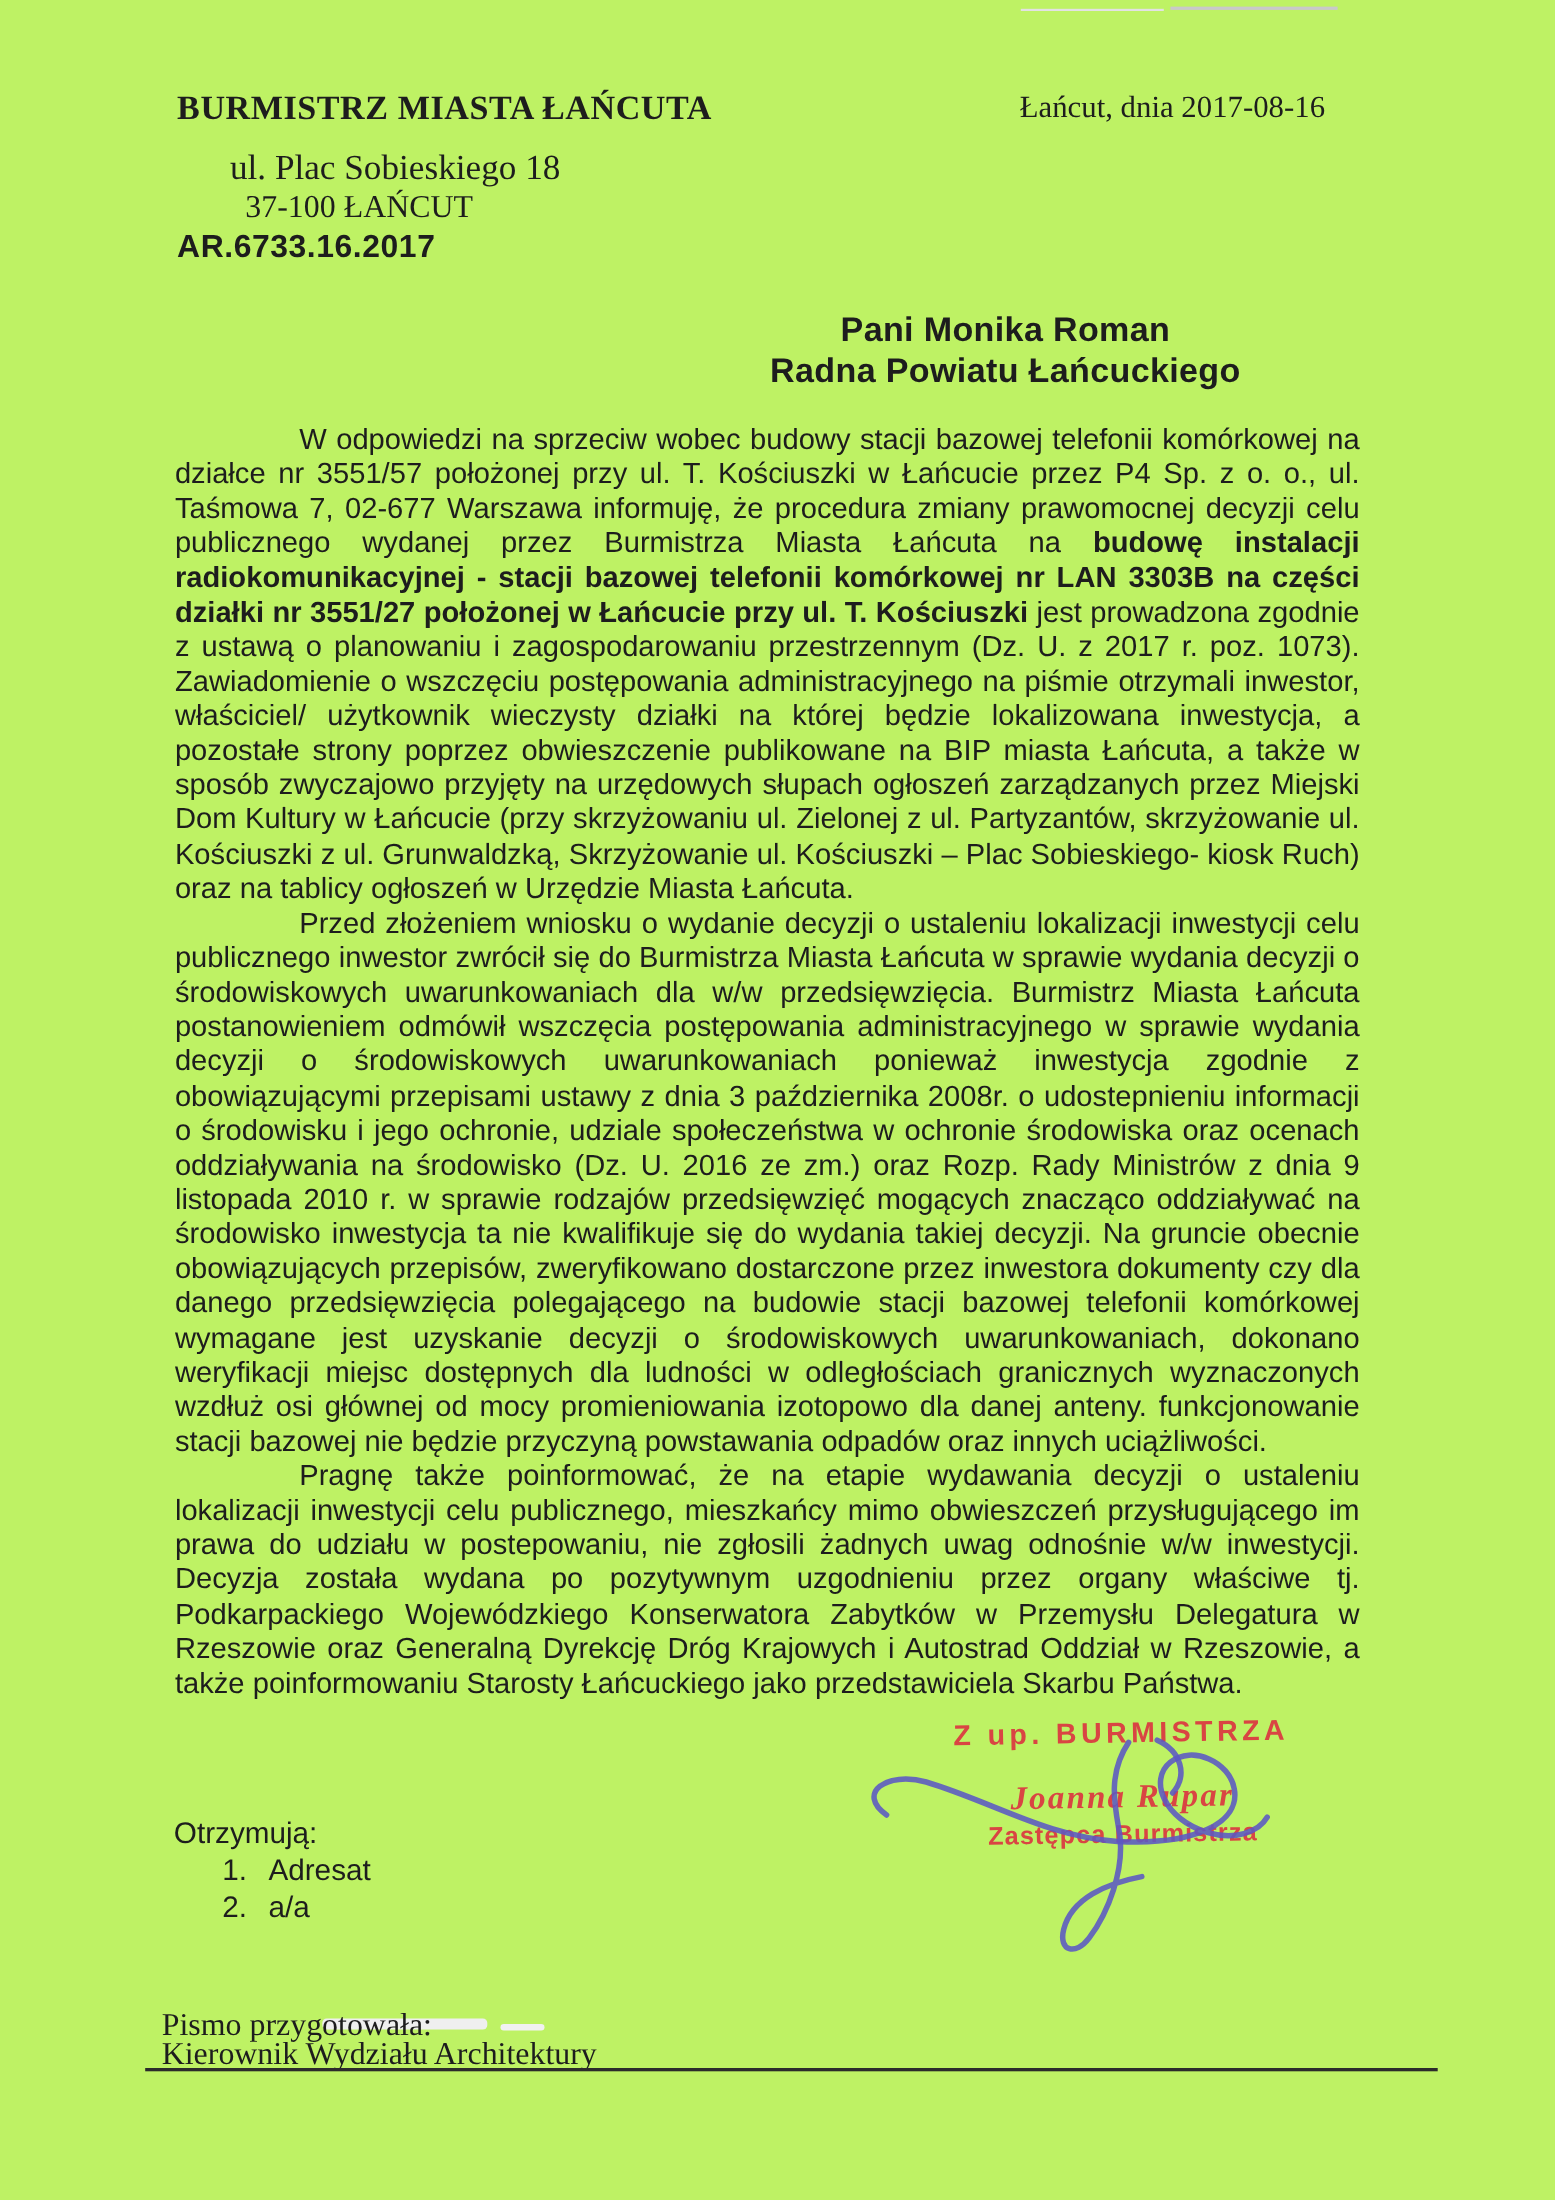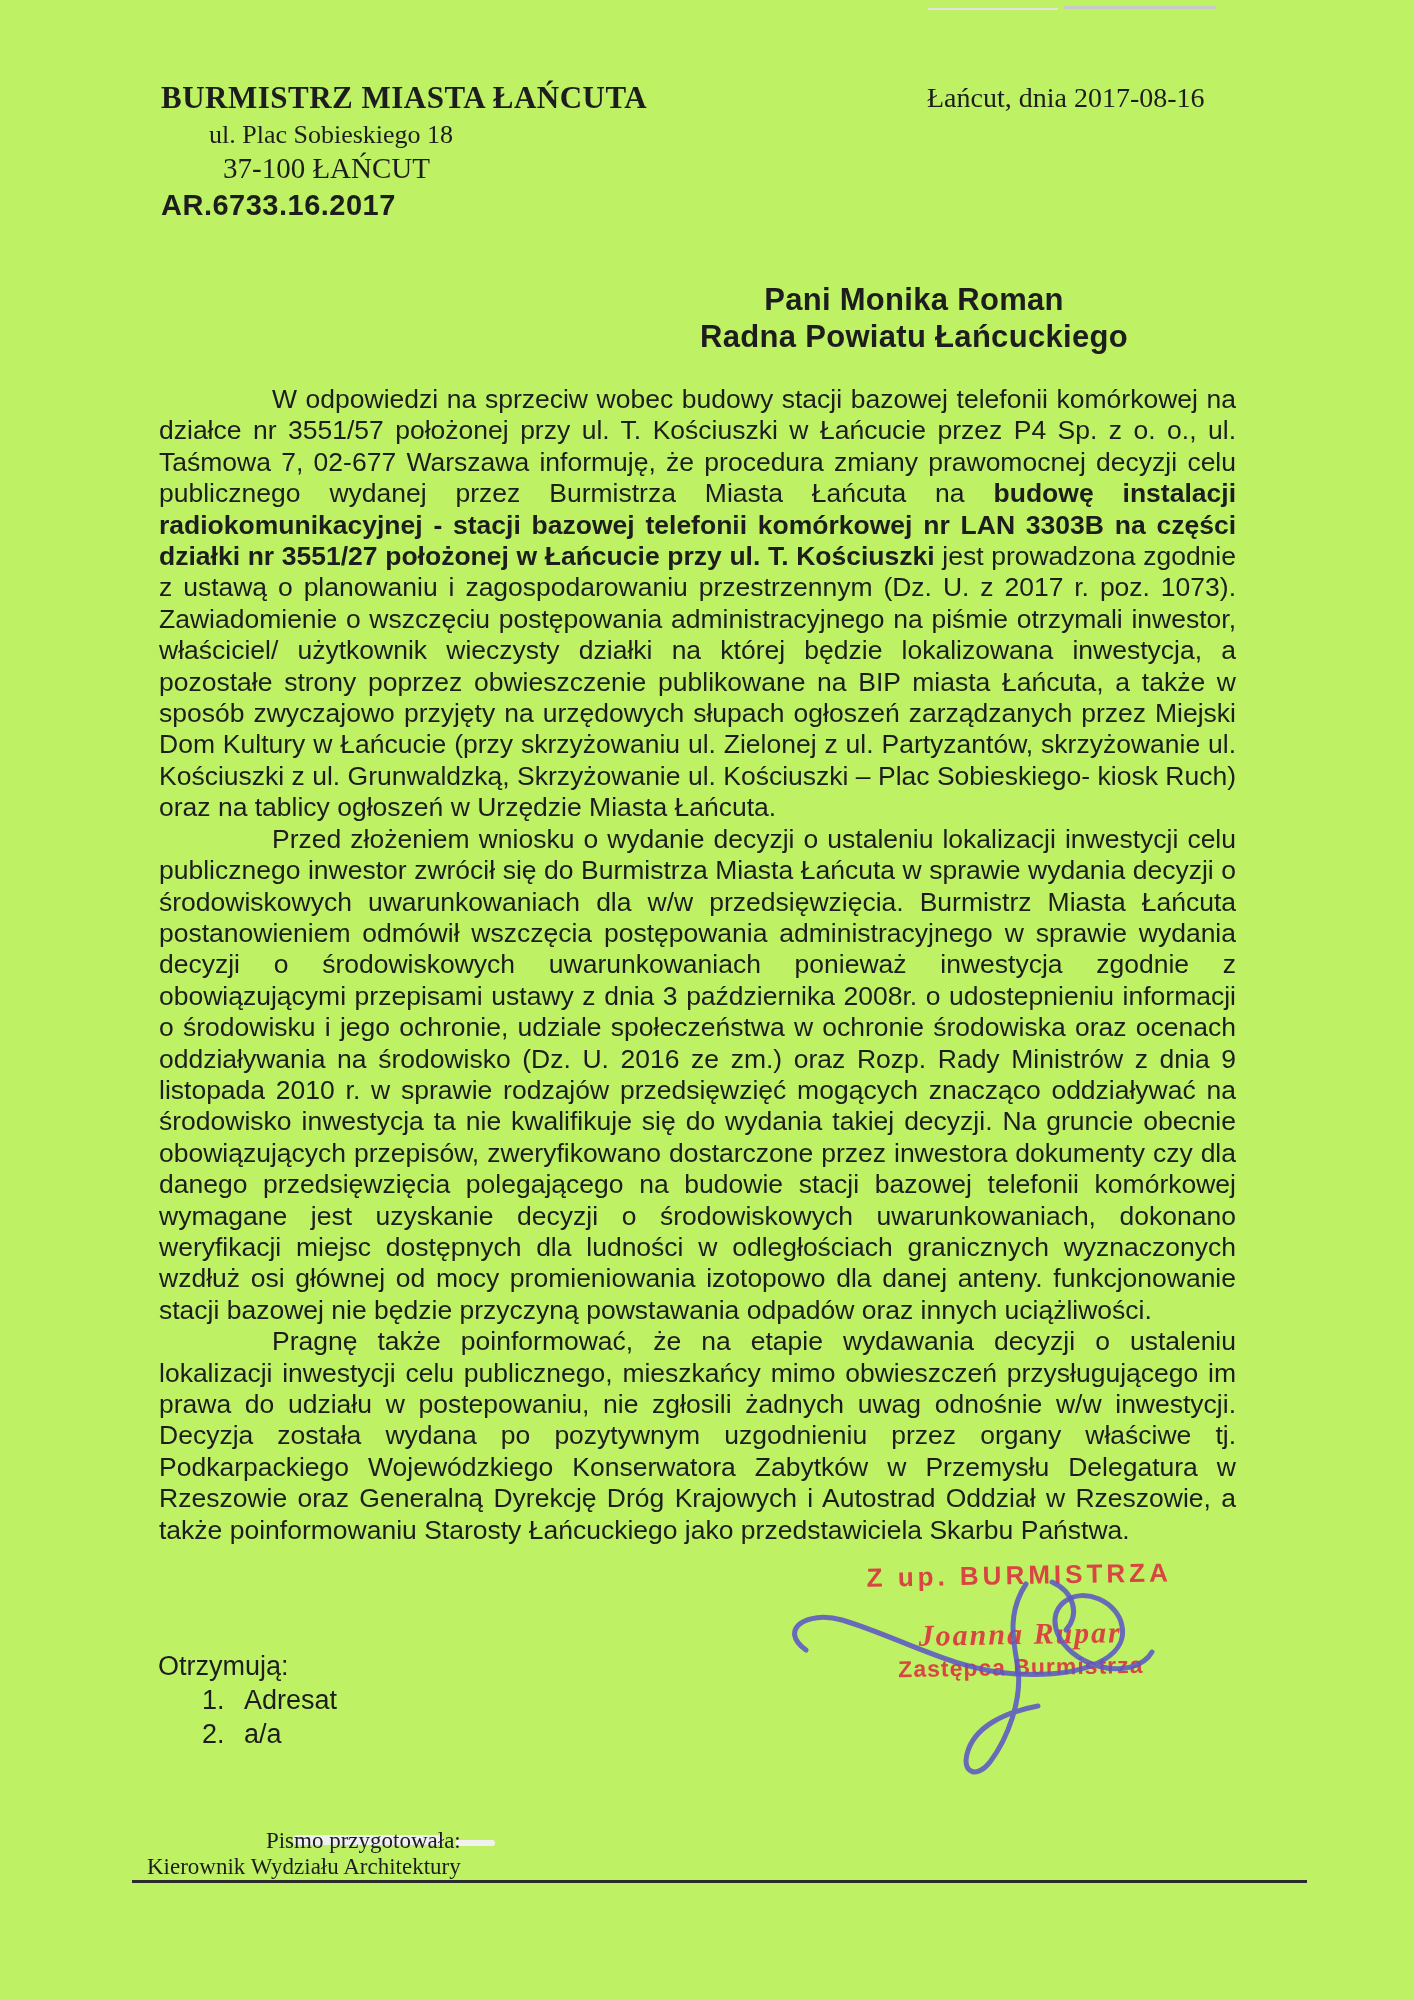--- a/index.html
+++ b/index.html
@@ -19,21 +19,21 @@
   
   .artifact{position:absolute;background:#c9c9c9;}
   .artifact.a1{left:1064px;top:6px;width:152px;height:3px;}
   .artifact.a2{left:928px;top:8px;width:130px;height:2px;background:#e2e2e2;}
   .artifact.a3{left:293px;top:1835px;width:150px;height:10px;background:#efefef;border-radius:4px;}
   .artifact.a4{left:455px;top:1840px;width:40px;height:6px;background:#f1f1f1;border-radius:3px;}
 
   
   .sender{position:absolute;left:161px;top:82px;line-height:1;}
   .sender-name{font-family:"Liberation Serif",serif;font-weight:bold;font-size:31px;letter-spacing:.5px;white-space:nowrap;}
-  .sender-street{font-family:"Liberation Serif",serif;font-size:26px;margin:9px 0 0 48px;white-space:nowrap;}
+  .sender-street{font-family:"Liberation Serif",serif;font-size:32px;margin:23px 0 0 48px;white-space:nowrap;}
   .sender-city{font-family:"Liberation Serif",serif;font-size:29px;margin:6px 0 0 62px;white-space:nowrap;}
   .ref-number{font-size:29px;font-weight:bold;margin-top:8px;letter-spacing:.5px;white-space:nowrap;}
   .place-date{position:absolute;left:927px;top:82px;font-family:"Liberation Serif",serif;font-size:28px;white-space:nowrap;}
 
   
   .addressee{position:absolute;left:584px;top:281px;width:660px;text-align:center;
     font-weight:bold;font-size:31px;line-height:37px;letter-spacing:.3px;}
 
   
   .letter-body{position:absolute;left:159px;top:384px;width:1077px;
@@ -53,21 +53,21 @@
     stroke-linecap:round;stroke-linejoin:round;opacity:.88;}
 
   
   .distribution{position:absolute;left:158px;top:1652px;font-size:27px;line-height:29px;}
   .dist-heading{text-underline-offset:4px;}
   .dist-item{margin:5px 0 0 44px;}
   .dist-num{display:inline-block;width:42px;}
 
   
   .footer-left{position:absolute;left:147px;top:1828px;font-family:"Liberation Serif",serif;
-    font-size:23px;line-height:26px;text-align:right;}
+    font-size:29px;line-height:26px;}
   .footer-right{position:absolute;left:925px;top:1828px;font-family:"Liberation Serif",serif;
     font-size:23px;line-height:26px;}
   .footer-rule{position:absolute;left:132px;top:1880px;width:1175px;height:3px;background:#2b2b2b;}
 </style>
 </head>
 <body>
 
 <div class="page" style="--stamp-red: #d94543; --signature-blue: #5b58c4; --text-black: #1d1d1d;">
 
   <div class="artifact a1"></div>

